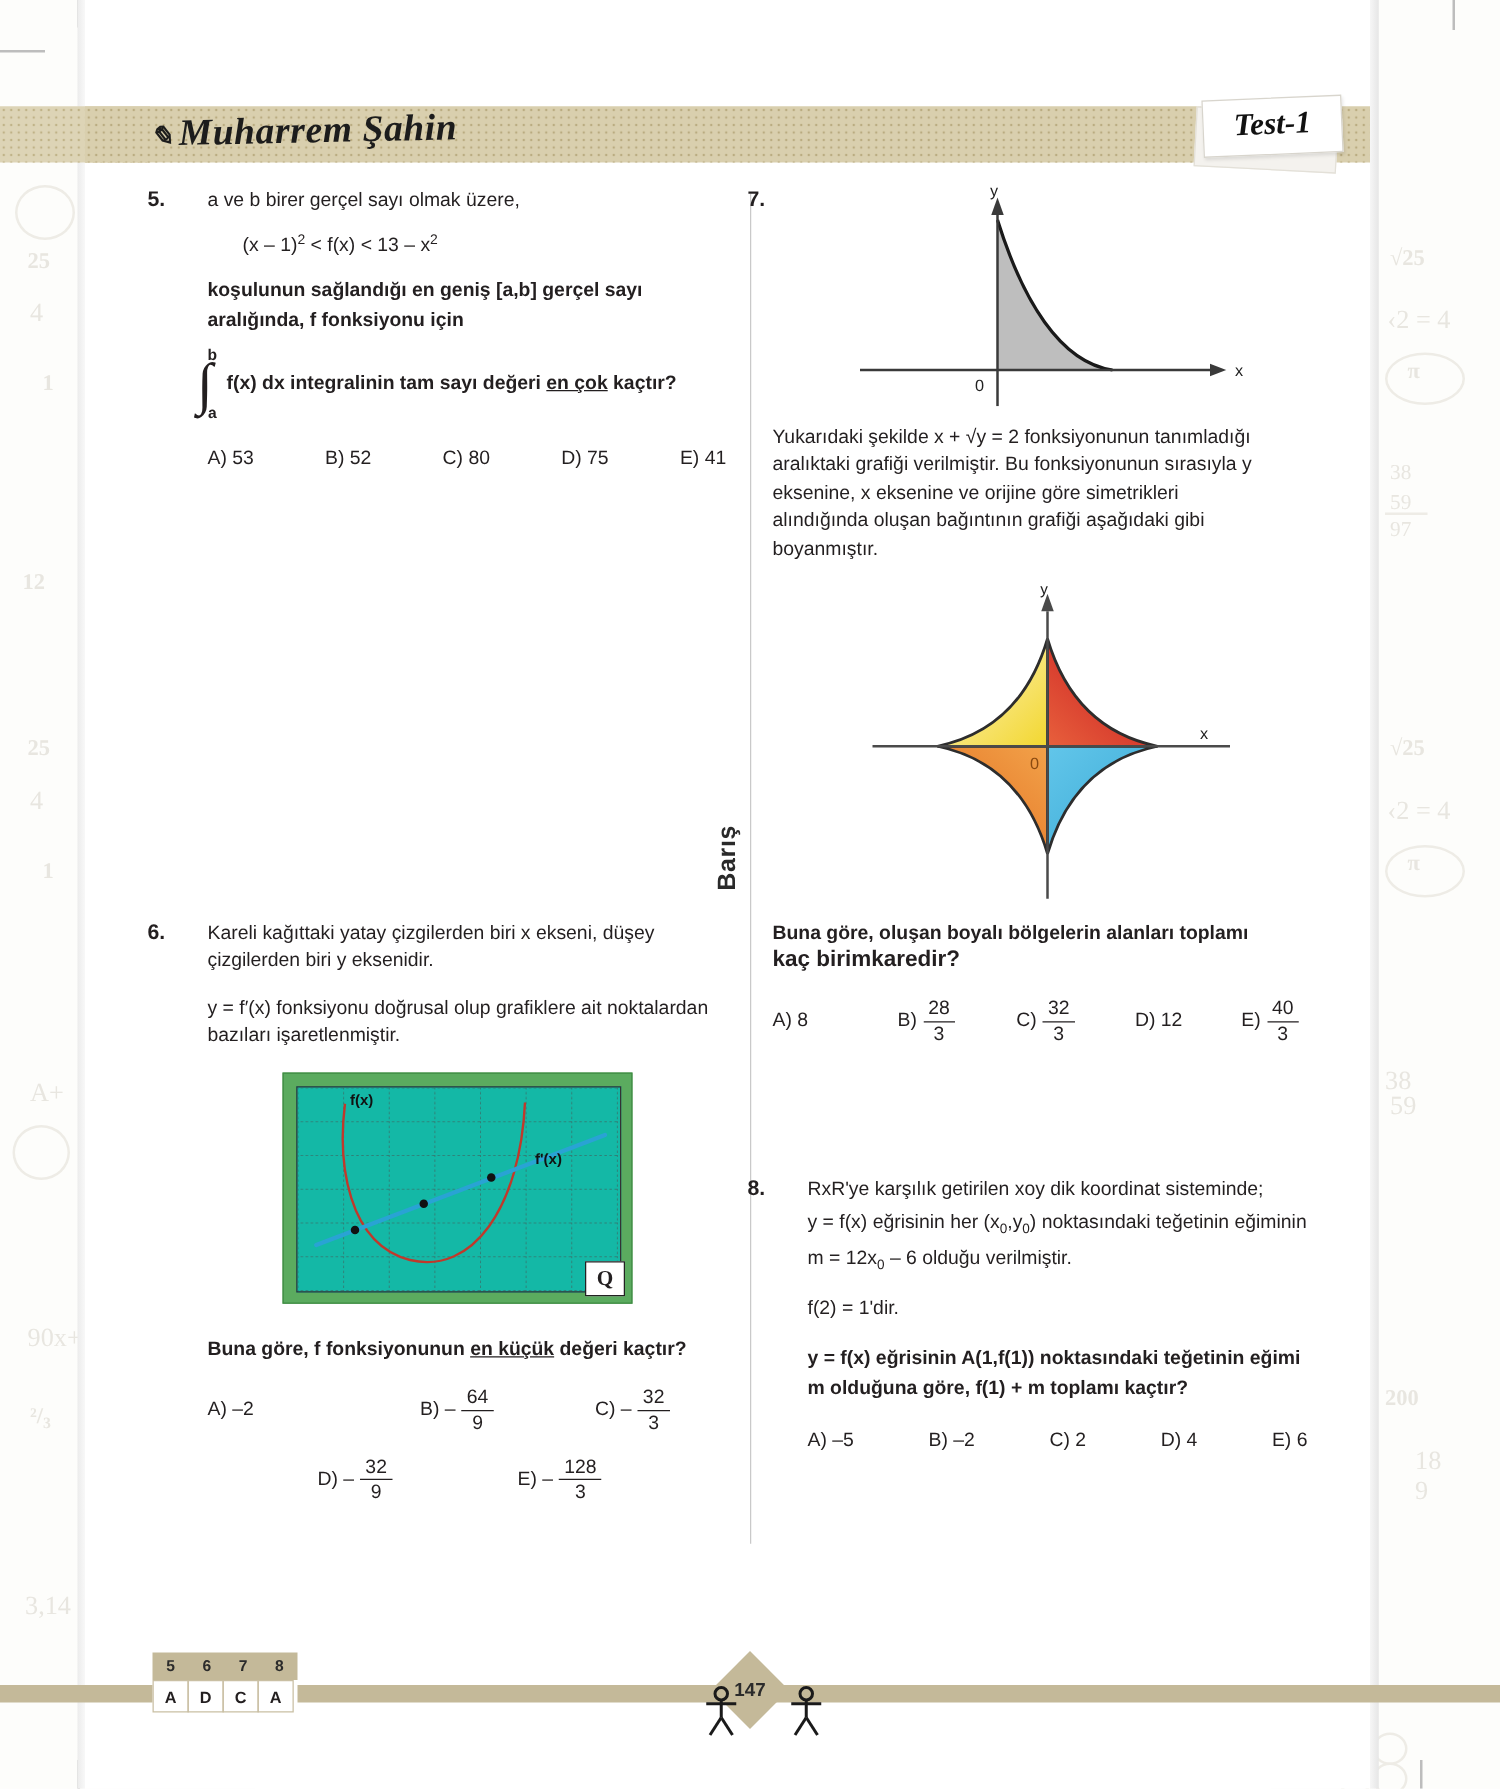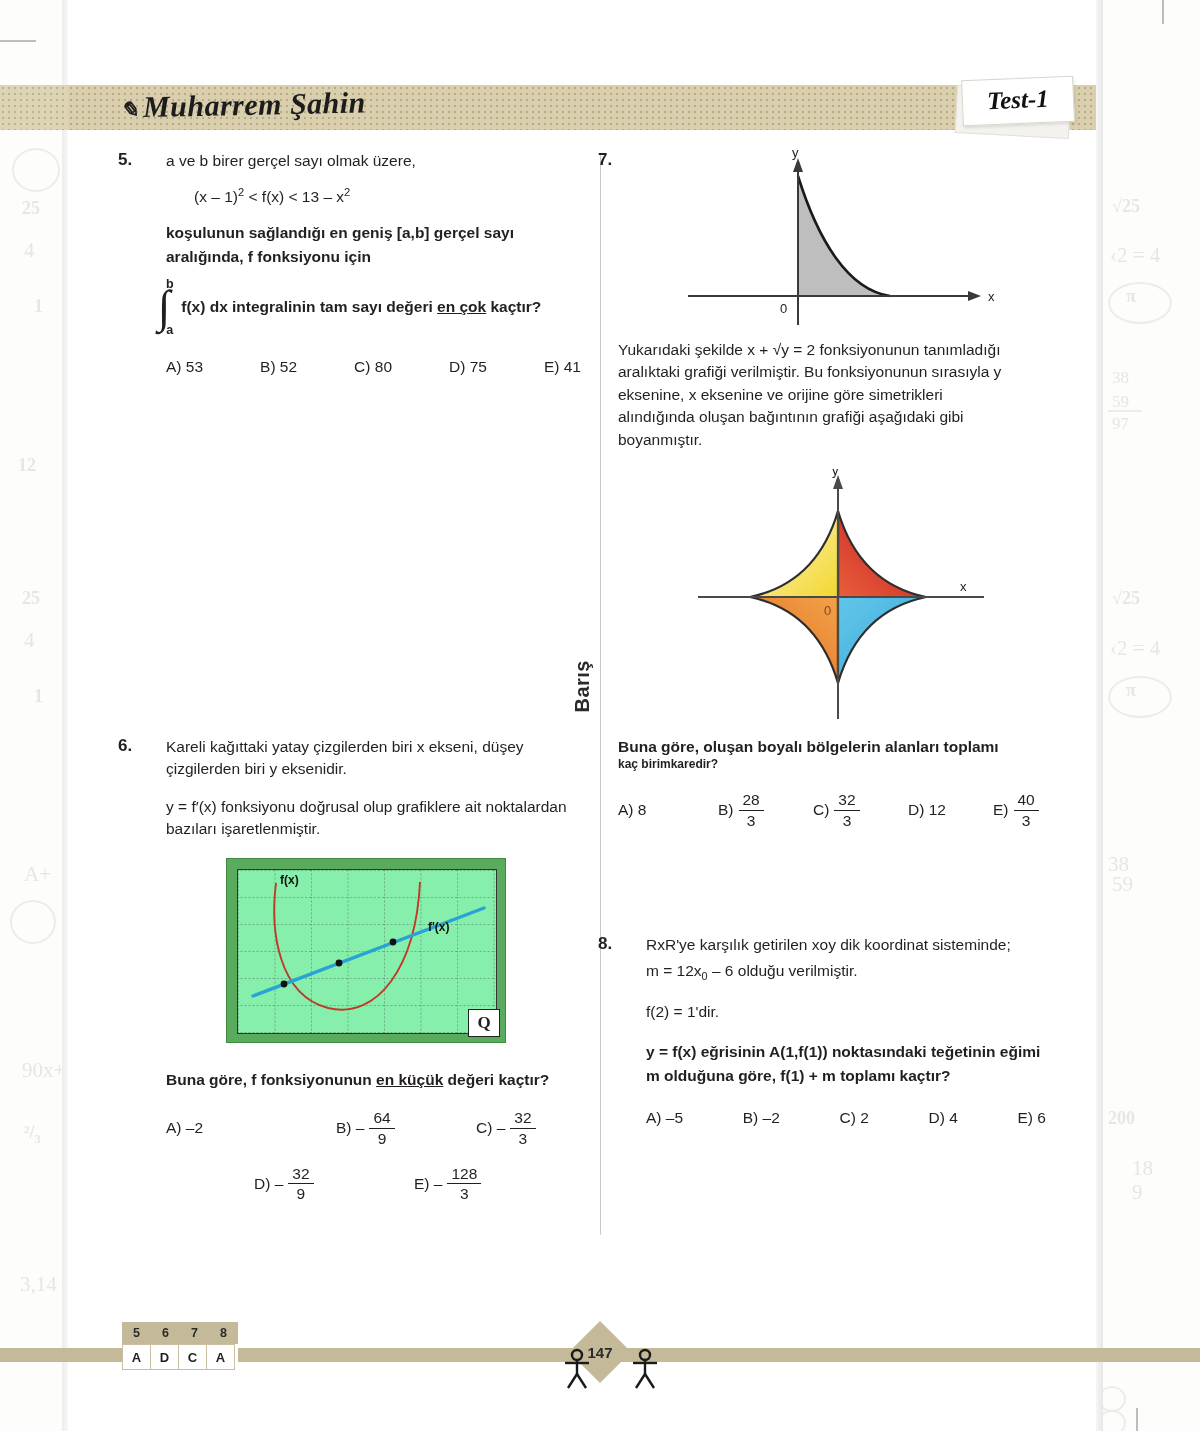--- a/index.html
+++ b/index.html
@@ -92,21 +92,21 @@
   
   .integral{display:inline-flex;align-items:center;margin-right:6px;}
   .integral .lims{display:flex;flex-direction:column;align-items:center;
     font-size:12.5px;font-weight:bold;line-height:1;height:58px;justify-content:space-between;}
   .integral .sym{font-size:46px;line-height:.9;font-family:"Liberation Serif",serif;margin:0 1px;}
 
   
   .fig{position:relative;}
   .green-frame{width:280px;height:185px;background:#5bab5f;border:1px solid #3f8a43;
     padding:10px;box-sizing:border-box;position:relative;margin-left:60px;}
-  .grid-inner{width:100%;height:100%;background:#86efac;border:1.4px solid #333;position:relative;overflow:hidden;}
+  .grid-inner{width:100%;height:100%;background:#14b8a6;border:1.4px solid #333;position:relative;overflow:hidden;}
   .qlogo{position:absolute;right:5px;bottom:5px;width:30px;height:26px;background:#fff;border:1.6px solid #222;
     display:flex;align-items:center;justify-content:center;font-size:17px;font-weight:bold;
     font-family:"Liberation Serif",serif;}
 
   .astroid-wrap{position:relative;width:300px;height:255px;margin:6px auto 0 auto;}
   .curve-wrap{position:relative;width:340px;height:175px;margin:0 auto;}
 
   
   .footer-bar{position:absolute;left:0;top:1348px;width:1200px;height:14px;background:#c4b999;z-index:3;}
   .answer-key{position:absolute;left:122px;top:1322px;z-index:5;}
@@ -392,21 +392,21 @@
 
           <line x1="150" y1="250" x2="150" y2="20" stroke="#4a4a4a" stroke-width="2"></line>
           <polygon points="145,20 150,6 155,20" fill="#4a4a4a"></polygon>
           <text x="144" y="6" font-family="Liberation Sans, sans-serif" font-size="13" fill="#222">y</text>
           <text x="272" y="122" font-family="Liberation Sans, sans-serif" font-size="13" fill="#222">x</text>
           <text x="136" y="146" font-family="Liberation Sans, sans-serif" font-size="13" fill="#8a4a10">0</text>
         </svg>
       </div>
 
       <p class="p-bold" style="margin:14px 0 1px 10px;font-size:15.5px;">Buna göre, oluşan boyalı bölgelerin alanları toplamı</p>
-      <p class="p-bold" style="margin:0 0 20px 10px;font-size:12px;">kaç birimkaredir?</p>
+      <p class="p-bold" style="margin:0 0 20px 10px;font-size:18px;">kaç birimkaredir?</p>
 
       <div class="opts" style="margin-left:10px;width:430px;">
         <span class="opt" style="width:100px;">
           <span>A)</span>&nbsp;<span>8</span>
         </span>
         <span class="opt" style="width:95px;">
           <span>B)</span>
           <span class="fracblk">
             <span class="n">28</span>
             <span class="d">3</span>
@@ -429,20 +429,23 @@
             <span class="d">3</span>
           </span>
         </span>
       </div>
     </div>
 
     <div class="q" style="margin-top:105px;">
       <div class="q-num" style="left:-10px;">8.</div>
       <div class="q-body" style="margin-left:38px;">
         <p style="margin-bottom:4px;">RxR'ye karşılık getirilen xoy dik koordinat sisteminde;</p>
+        <p style="margin-bottom:4px;">
+          <span>y = f(x) eğrisinin her (x</span><sub>0</sub><span>,y</span><sub>0</sub><span>) noktasındaki teğetinin eğiminin</span>
+        </p>
         <p style="margin-bottom:16px;">
           <span>m = 12x</span><sub>0</sub><span> – 6 olduğu verilmiştir.</span>
         </p>
         <p style="margin-bottom:18px;">f(2) = 1'dir.</p>
         <p class="p-bold" style="margin-bottom:2px;">y = f(x) eğrisinin A(1,f(1)) noktasındaki teğetinin eğimi</p>
         <p class="p-bold" style="margin-bottom:22px;">m olduğuna göre, f(1) + m toplamı kaçtır?</p>
 
         <div class="opts spread" style="width:400px;">
           <span class="opt"><span>A)</span>&nbsp;<span>–5</span></span>
           <span class="opt"><span>B)</span>&nbsp;<span>–2</span></span>

